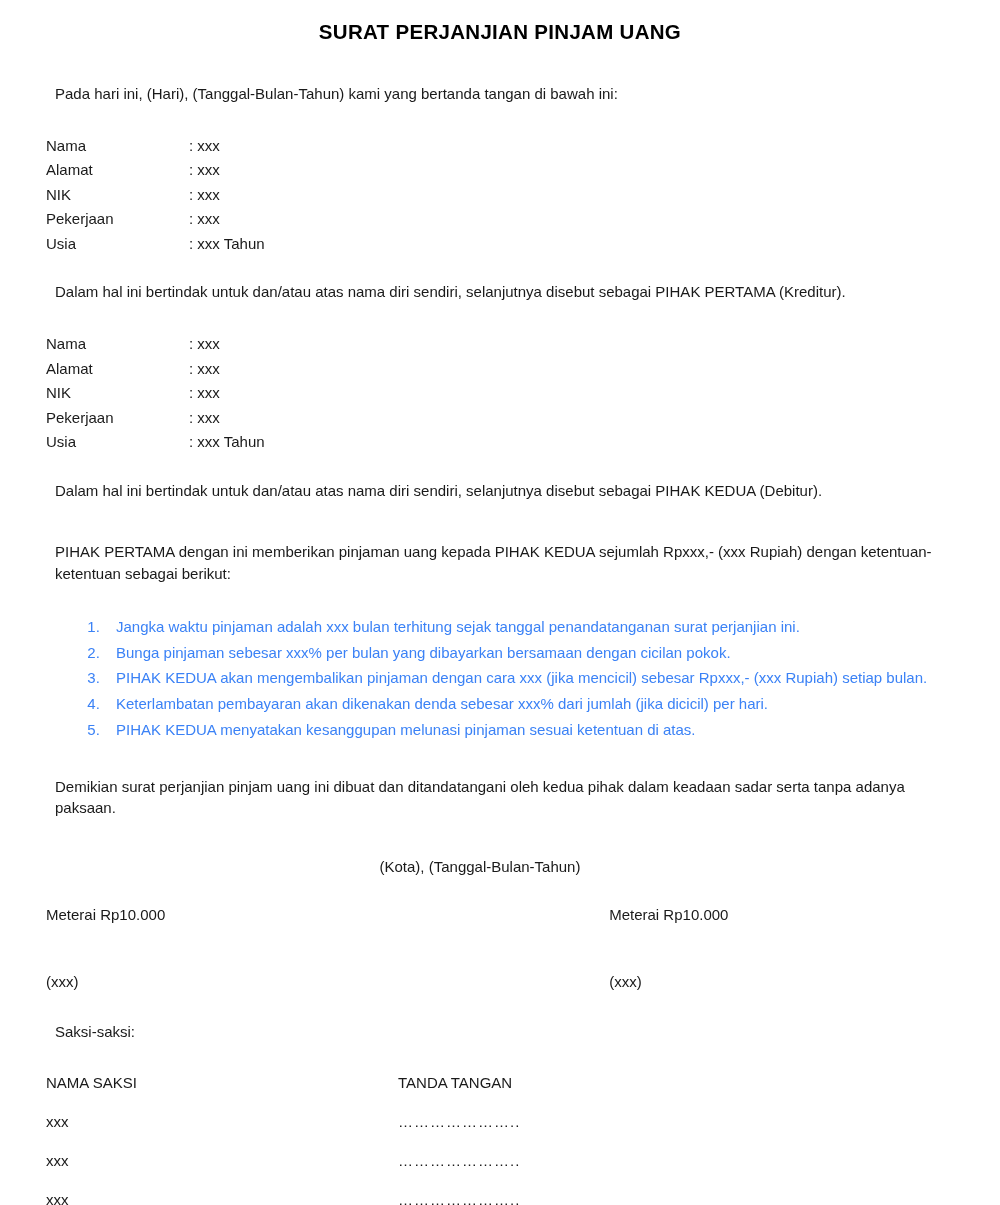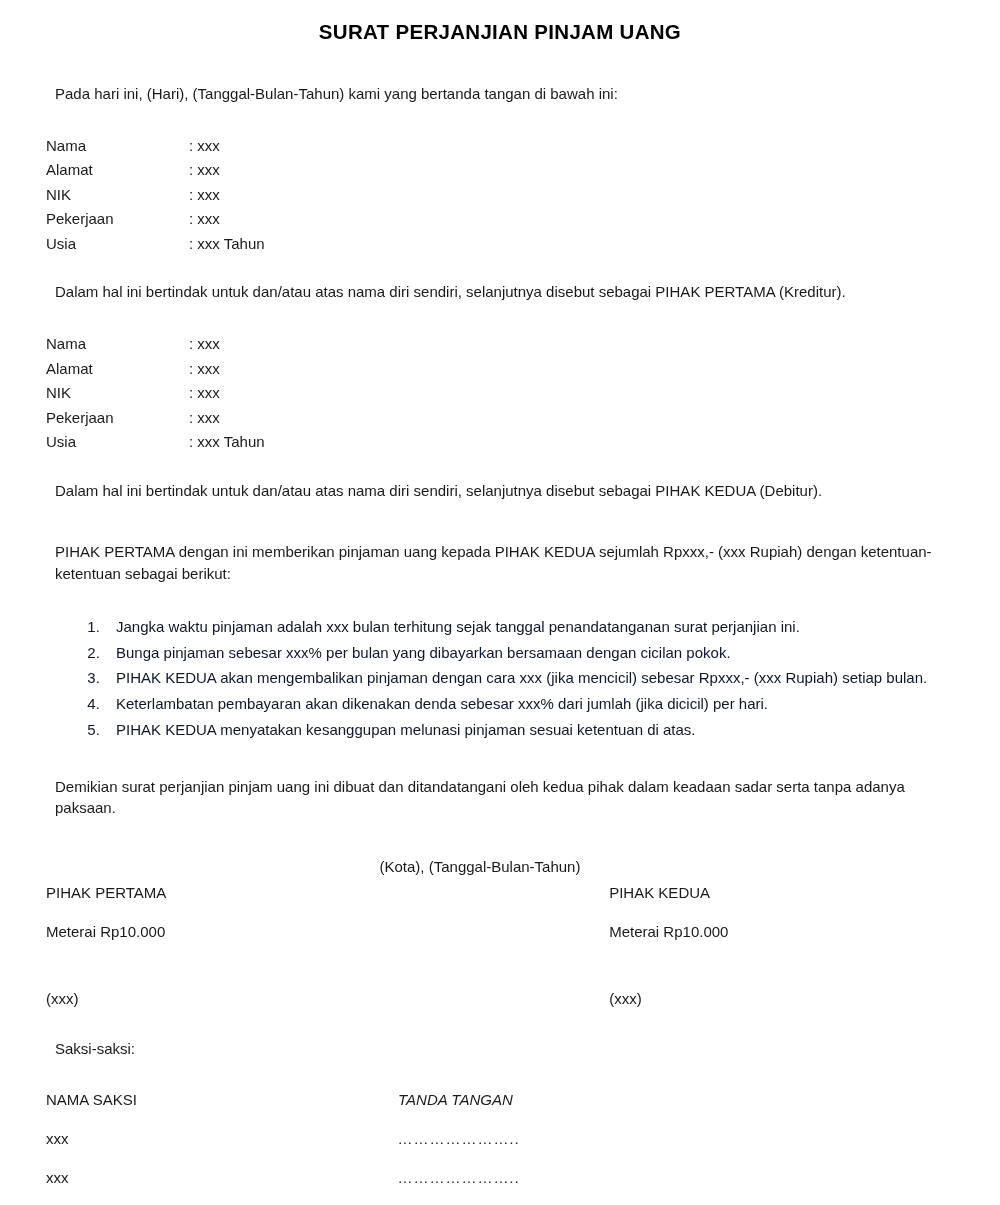--- a/index.html
+++ b/index.html
@@ -51,21 +51,21 @@
     line-height: 1.3;
   }
   table.party td.label { width: 143px; }
   table.party td.value { width: 400px; }
 
   ol.terms {
     margin: 0;
     padding-left: 58px;
     font-size: 15px;
     line-height: 1.45;
-    color: #0f172a;
+    color: #3b82f6;
   }
   ol.terms li {
     margin-bottom: 4px;
     padding-left: 12px;
   }
 
   .place-date {
     font-size: 15px;
     text-align: center;
     padding-right: 40px;
@@ -78,21 +78,21 @@
   }
   .sign-col-a { width: 588px; }
   .sign-col-b { width: 360px; }
 
   .witness-head, .witness-row {
     display: flex;
     font-size: 15px;
     color: #1a1a1a;
   }
   .w-col-a { width: 352px; }
-  .w-col-b { width: 400px; font-style: italic; }
+  .w-col-b { width: 400px; }
   .dots { letter-spacing: 1px; }
 </style>
 </head>
 <body>
 
 <div class="page">
 
   <h1 class="doc-title">SURAT PERJANJIAN PINJAM UANG</h1>
 
   <div class="spacer-lg"></div>
@@ -178,24 +178,20 @@
   <div class="spacer-md"></div>
 
   <p class="para">Demikian surat perjanjian pinjam uang ini dibuat dan ditandatangani oleh kedua pihak dalam keadaan sadar serta tanpa adanya paksaan.</p>
 
   <div class="spacer-lg"></div>
 
   <div class="place-date">(Kota), (Tanggal-Bulan-Tahun)</div>
 
   <div class="spacer-xs"></div>
 
-  <div class="sign-row">
-    <div class="sign-col-a">PIHAK PERTAMA</div>
-    <div class="sign-col-b">PIHAK KEDUA</div>
-  </div>
 
   <div class="spacer-md"></div>
 
   <div class="sign-row">
     <div class="sign-col-a">Meterai Rp10.000</div>
     <div class="sign-col-b">Meterai Rp10.000</div>
   </div>
 
   <div style="height:50px"></div>
 

